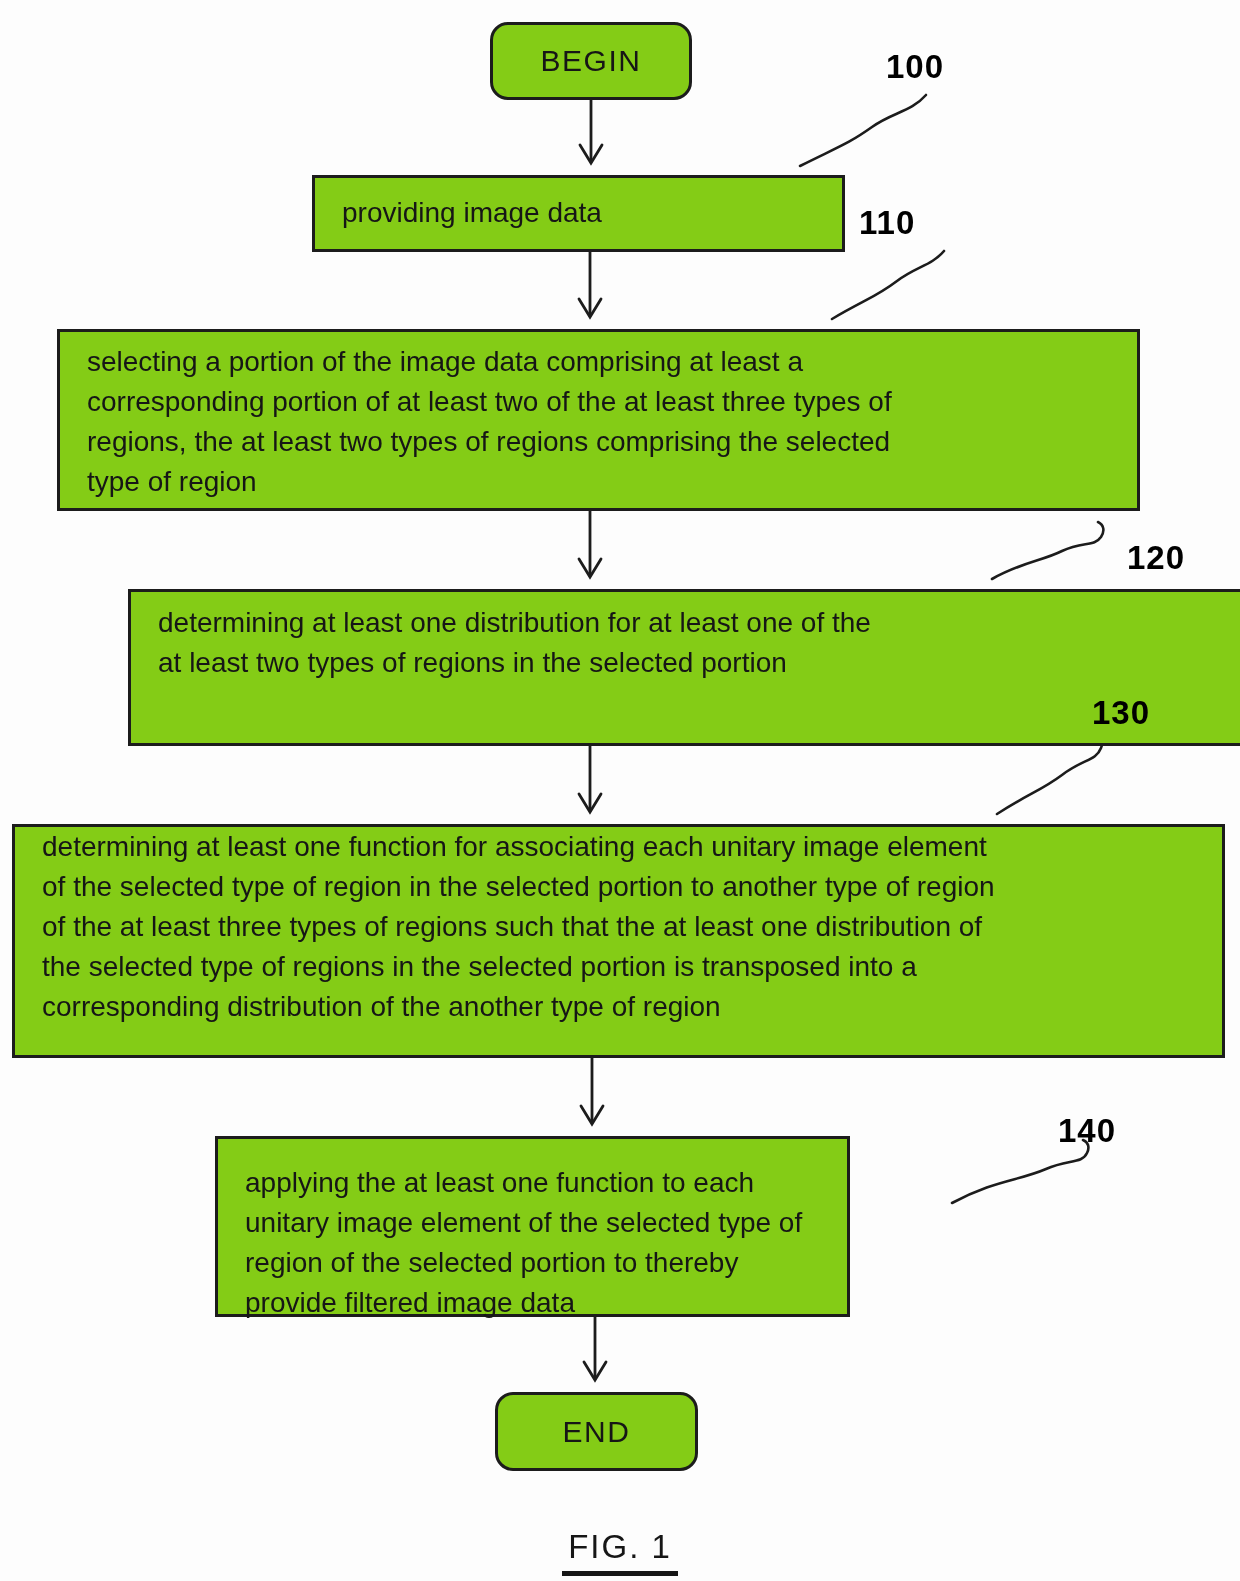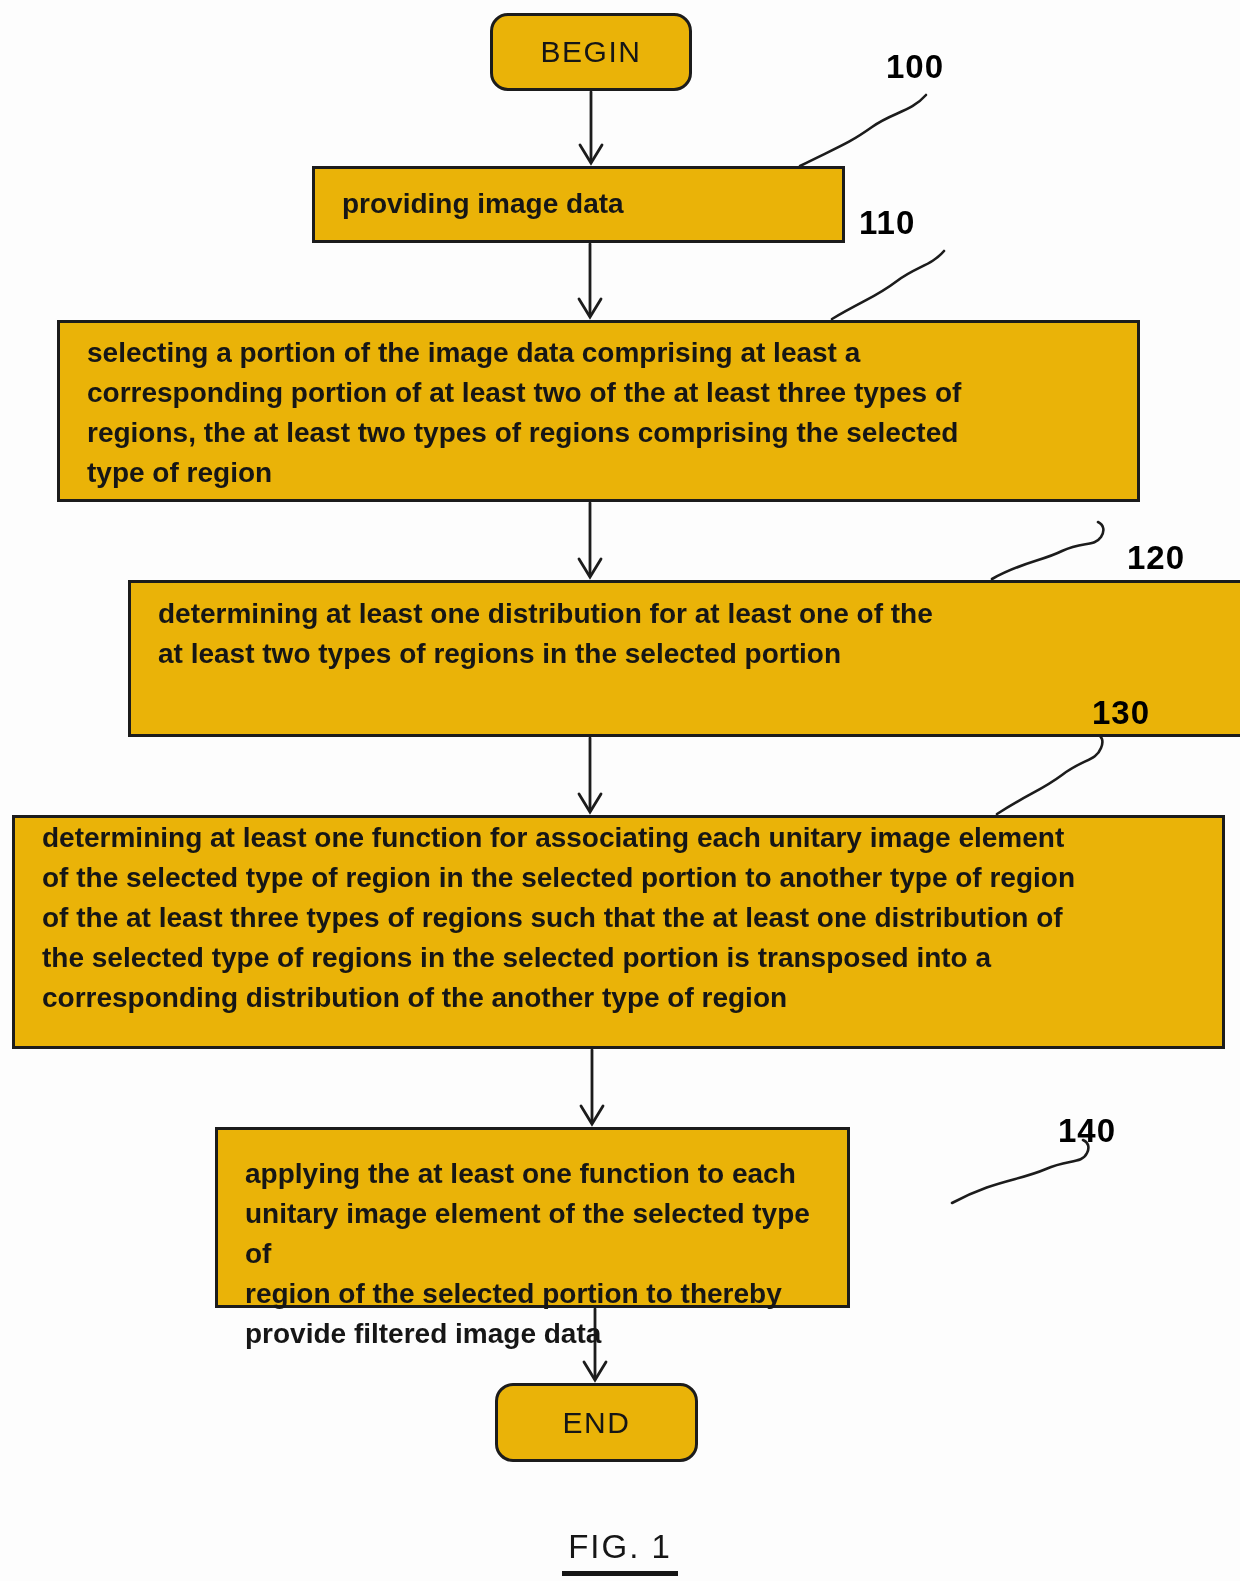--- a/index.html
+++ b/index.html
@@ -21,37 +21,37 @@
     left: 0;
     top: 0;
     width: 1240px;
     height: 1581px;
     pointer-events: none;
   }
   .node {
     position: absolute;
     box-sizing: border-box;
     border: 3px solid #1c1c1c;
-    background: #eab308;
+    background: #84cc16;
+    margin-top: 9px;
   }
   .terminal {
     border-radius: 18px;
     display: flex;
     align-items: center;
     justify-content: center;
     font-size: 30px;
     letter-spacing: 1.5px;
   }
   .step {
     white-space: pre-line;
     font-size: 28px;
     line-height: 40px;
     padding-left: 27px;
     padding-right: 8px;
-    font-weight: bold;
   }
   .box100 { left: 312px; top: 166px; width: 533px; height: 77px; padding-top: 15px; }
   .box110 { left: 57px;  top: 320px; width: 1083px; height: 182px; padding-top: 10px; }
   .box120 { left: 128px; top: 580px; width: 1118px;  height: 157px; padding-top: 11px; }
   .box130 { left: 12px;  top: 815px; width: 1213px; height: 234px; padding-top: 0; }
   .box140 { left: 215px; top: 1127px; width: 635px; height: 181px; padding-top: 24px; }
   .begin  { left: 490px; top: 13px;   width: 202px; height: 78px; }
   .endbox { left: 495px; top: 1383px; width: 203px; height: 79px; }
   .ref {
     position: absolute;

